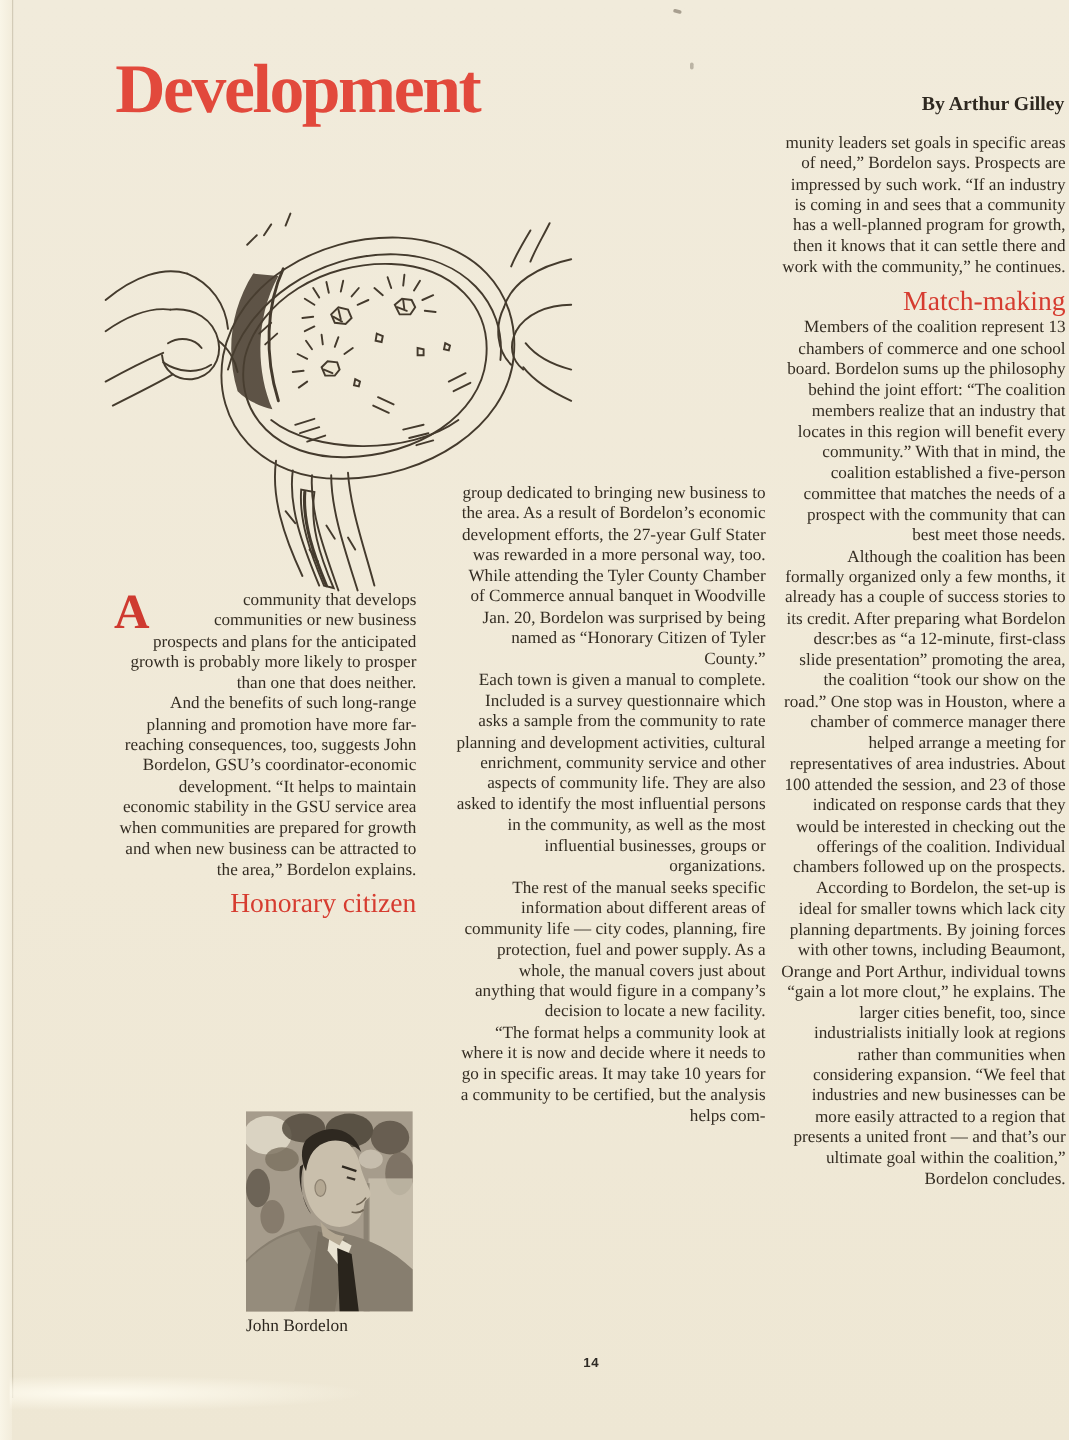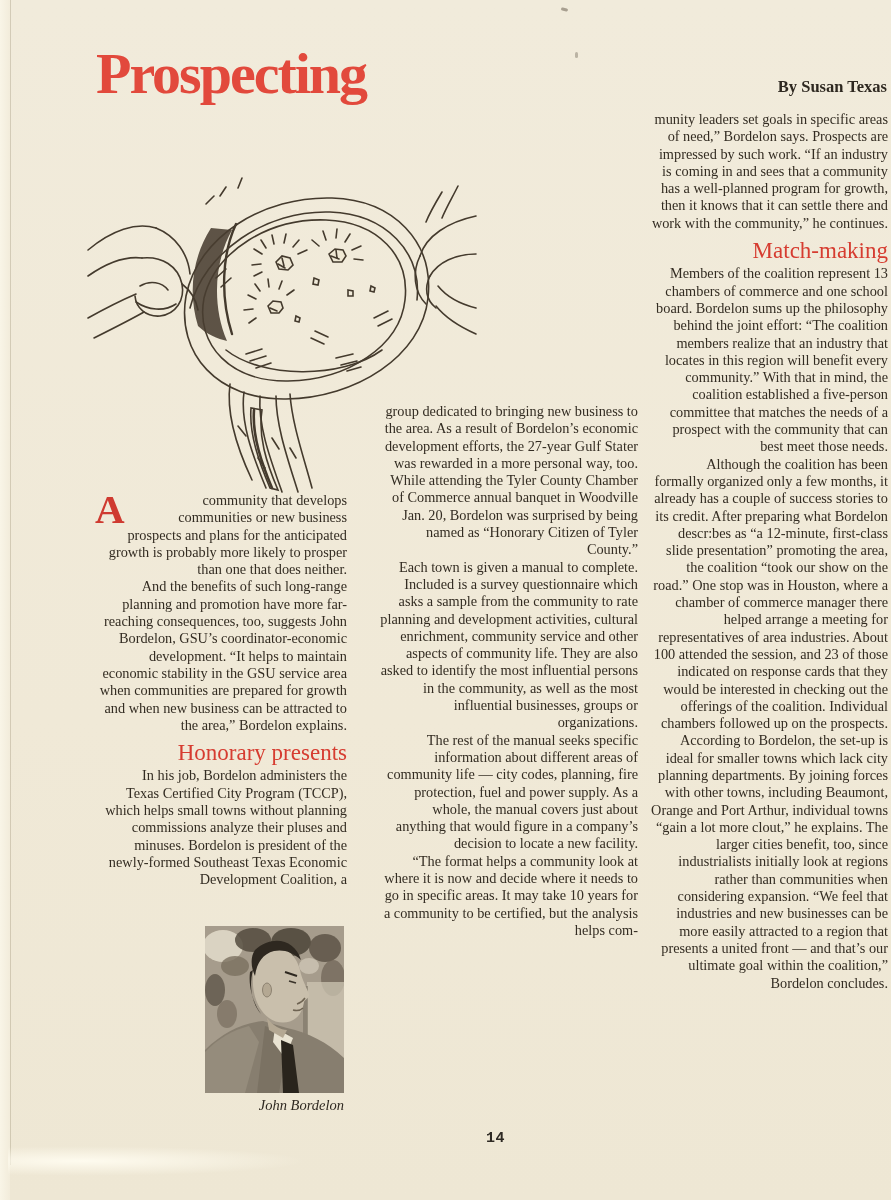--- a/index.html
+++ b/index.html
@@ -31,37 +31,37 @@
   .col-mid{left:380px;top:403px;width:258px;}
   .col-right{left:651px;top:111px;width:237px;}
   .bp{margin:0;}
   .ind{text-indent:15px;}
   .subhead{margin:10px 0 6px 0;font-size:23px;font-weight:400;color:#d63c30;
     font-family:"Liberation Serif",serif;}
   .dropcap{float:left;font-size:41px;line-height:31px;padding:2px 6px 0 0;
     color:#cf3a30;font-weight:700;}
   .photo{position:absolute;left:205px;top:926px;margin:0;width:139px;}
   .photo svg{display:block;}
-  .caption{margin-top:4px;text-align:right;font-style:italic;font-size:14.5px;color:#2e2820;}
+  .caption{margin-top:4px;text-align:left;font-size:14.5px;color:#2e2820;}
   .pagenum{position:absolute;left:486px;top:1130px;
-    font-family:Liberation Mono, monospace;font-size:15px;font-weight:700;
+    font-family:Liberation Sans, sans-serif;font-size:11px;font-weight:700;
     letter-spacing:.5px;color:#2e2a24;}
 </style>
 </head>
 <body>
 
 <div class="page">
   <div class="edge-strip"></div>
   <div class="edge-line"></div>
   <div class="smudge"></div>
   <div class="speck-a"></div>
   <div class="speck-b"></div>
 
-  <h1 class="title">Prospecting</h1>
-  <div class="byline">By Susan Texas</div>
+  <h1 class="title">Development</h1>
+  <div class="byline">By Arthur Gilley</div>
 
   <svg class="pan-art" width="392" height="345" viewBox="0 0 392 345">
     <g fill="none" stroke="#362c1f" stroke-width="1.6" stroke-linecap="round" opacity="0.92">
 
       <path d="M100,138 C112,78 178,38 246,40 C308,42 348,84 342,140 C336,198 270,240 200,241 C132,242 90,196 100,138 Z"></path>
       <path d="M104,150 C118,94 180,52 244,54 C300,56 336,94 331,142"></path>
 
       <path d="M118,140 C130,92 184,60 240,62 C292,64 324,98 319,142 C314,188 262,222 202,223 C146,224 109,188 118,140 Z"></path>
 
       <path d="M140,192 C175,220 255,222 296,192"></path>
@@ -116,22 +116,21 @@
       <path d="M390,176 C372,168 358,158 350,148"></path>
       <path d="M356,34 C350,44 344,54 340,64 M372,28 C366,40 360,50 356,60"></path>
 
       <path d="M120,46 l8,-8 M134,38 l6,-9 M152,30 l4,-10"></path>
     </g>
   </svg>
 
   <div class="col col-left">
     <p class="bp"><span class="dropcap">A</span><span>community that develops communities or new business prospects and plans for the anticipated growth is probably more likely to prosper than one that does neither.</span></p>
     <p class="bp ind">And the benefits of such long-range planning and promotion have more far-reaching consequences, too, suggests John Bordelon, GSU’s coordinator-economic development. “It helps to maintain economic stability in the GSU service area when communities are prepared for growth and when new business can be attracted to the area,” Bordelon explains.</p>
-    <h3 class="subhead">Honorary presents</h3>
-    <p class="bp ind">In his job, Bordelon administers the Texas Certified City Program (TCCP), which helps small towns without planning commissions analyze their pluses and minuses. Bordelon is president of the newly-formed Southeast Texas Economic Development Coalition, a</p>
+    <h3 class="subhead">Honorary citizen</h3>
   </div>
 
   <div class="col col-mid">
     <p class="bp">group dedicated to bringing new business to the area. As a result of Bordelon’s economic development efforts, the 27-year Gulf Stater was rewarded in a more personal way, too. While attending the Tyler County Chamber of Commerce annual banquet in Woodville Jan. 20, Bordelon was surprised by being named as “Honorary Citizen of Tyler County.”</p>
     <p class="bp ind">Each town is given a manual to complete. Included is a survey questionnaire which asks a sample from the community to rate planning and development activities, cultural enrichment, community service and other aspects of community life. They are also asked to identify the most influential persons in the community, as well as the most influential businesses, groups or organizations.</p>
     <p class="bp ind">The rest of the manual seeks specific information about different areas of community life — city codes, planning, fire protection, fuel and power supply. As a whole, the manual covers just about anything that would figure in a company’s decision to locate a new facility.</p>
     <p class="bp ind">“The format helps a community look at where it is now and decide where it needs to go in specific areas. It may take 10 years for a community to be certified, but the analysis helps com-</p>
   </div>
 
   <div class="col col-right">

